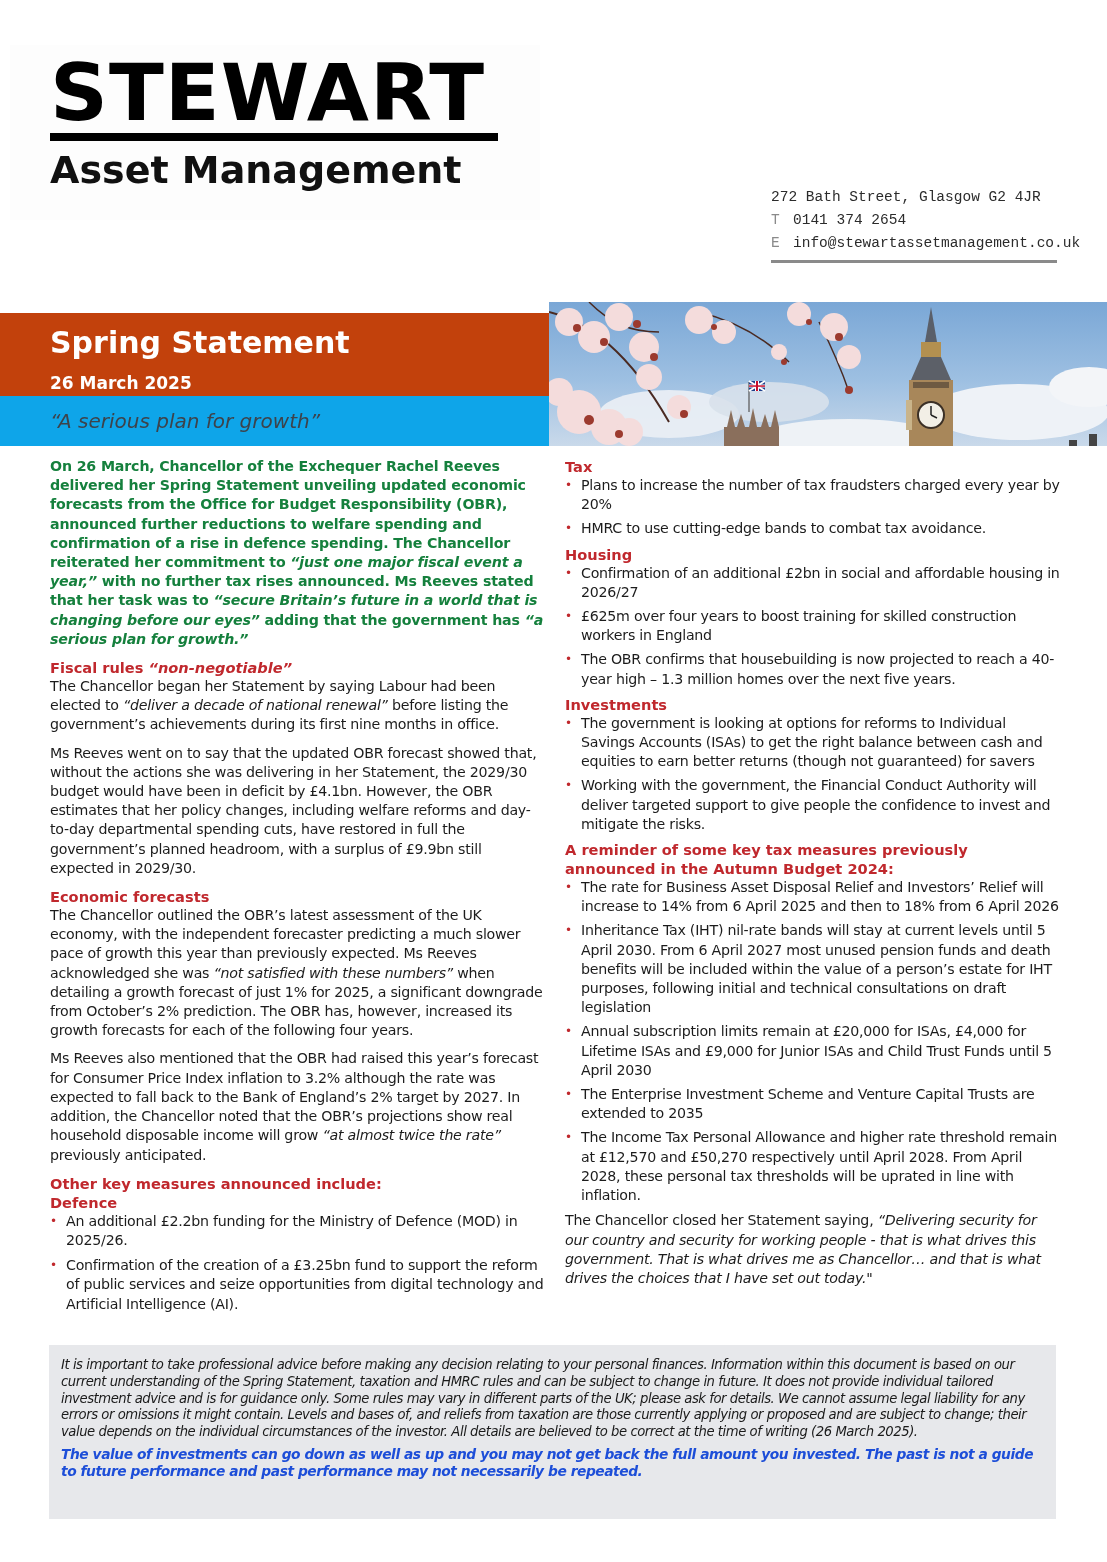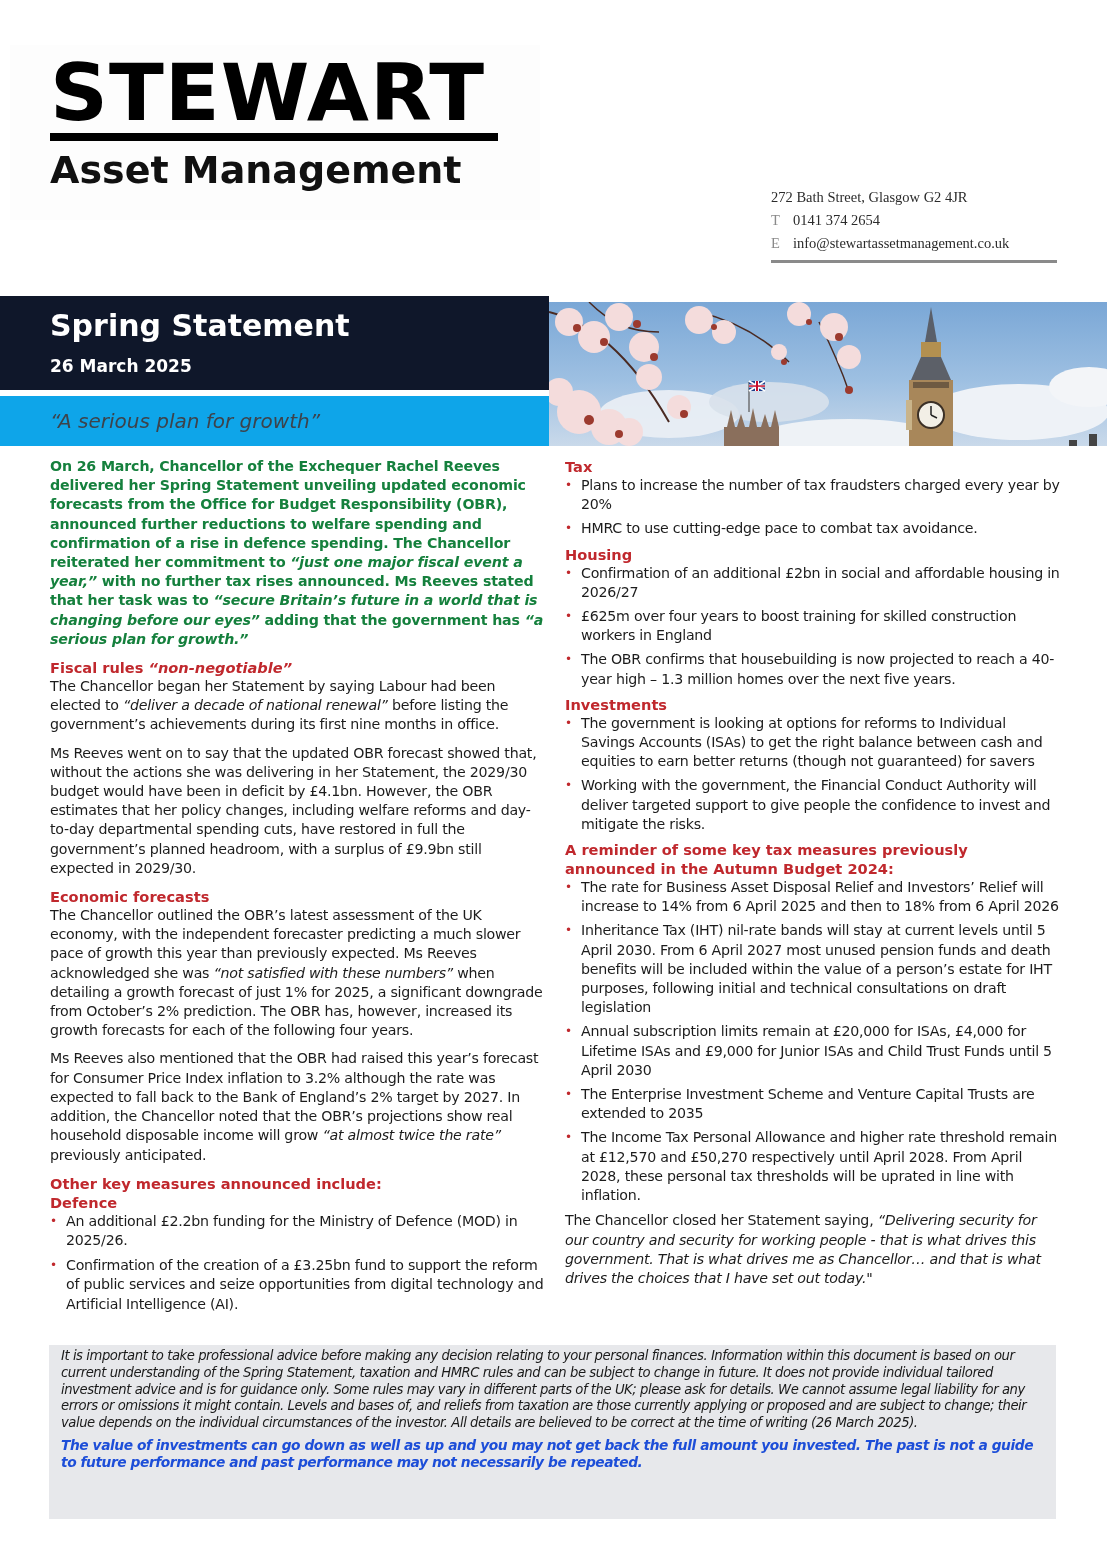--- a/index.html
+++ b/index.html
@@ -6,27 +6,27 @@
   html, body { width: 1107px; height: 1562px; background: #ffffff; }
   body { position: relative; font-family: "DejaVu Sans", sans-serif; color: #1a1a1a; overflow: hidden; }
 
   
   .logo { position: absolute; left: 10px; top: 45px; width: 530px; height: 175px; background: #fdfdfd; }
   .logo-main { position: absolute; left: 40px; top: 3px; font-family: "DejaVu Sans", sans-serif; font-weight: bold; font-size: 78px; letter-spacing: 1px; color: #000; line-height: 90px; transform: scaleX(1.03); transform-origin: left; }
   .logo-rule { position: absolute; left: 40px; top: 88px; width: 448px; height: 8px; background: #000; }
   .logo-sub { position: absolute; left: 40px; top: 99px; font-family: "DejaVu Sans", sans-serif; font-weight: bold; font-size: 38px; color: #111; line-height: 52px; }
 
   
-  .contact { position: absolute; left: 771px; top: 186px; width: 286px; font-family: Liberation Serif, serif; font-size: 14.5px; color: #2b2b2b; }
+  .contact { position: absolute; left: 771px; top: 186px; width: 286px; font-family: Liberation Mono, monospace; font-size: 14.5px; color: #2b2b2b; }
   .contact-line { height: 23px; line-height: 23px; white-space: nowrap; }
   .contact-label { display: inline-block; width: 22px; color: #8a8a8a; }
   .contact-rule { margin-top: 5px; height: 3px; width: 286px; background: #8a8a8a; }
 
   
-  .banner-dark { position: absolute; left: 0; top: 296px; width: 549px; height: 94px; background: #0f172a; }
+  .banner-dark { position: absolute; left: 0; top: 313px; width: 549px; height: 94px; background: #c2410c; }
   .banner-title { position: absolute; left: 50px; top: 10px; color: #fff; font-weight: bold; font-size: 30px; line-height: 40px; white-space: nowrap; }
   .banner-date { position: absolute; left: 50px; top: 58px; color: #fff; font-weight: bold; font-size: 17px; line-height: 24px; }
   .banner-light { position: absolute; left: 0; top: 396px; width: 549px; height: 50px; background: #0ea5e9; }
   .banner-quote { position: absolute; left: 50px; top: 12px; font-style: italic; font-size: 20px; color: #3d434b; line-height: 26px; white-space: nowrap; }
   .banner-photo { position: absolute; left: 549px; top: 302px; width: 558px; height: 144px; overflow: hidden;
     background: linear-gradient(180deg, #7aa7d6 0%, #9ec0e2 55%, #c9d9ea 100%); }
 
   
   .col { position: absolute; top: 457px; font-family: "DejaVu Sans", sans-serif; font-size: 14.2px; line-height: 19.2px; color: #1c1c1c; }
   .col-left { left: 50px; width: 496px; }
@@ -38,21 +38,21 @@
   p { margin: 0; }
   .gap { height: 9px; }
   .smallgap { height: 6px; }
   ul { list-style: none; }
   li { position: relative; padding-left: 16px; }
   li::before { content: "•"; position: absolute; left: 0; top: 0; color: #c0282d; font-size: 12px; }
   li + li { margin-top: 5px; }
   .body-text { letter-spacing: -0.25px; }
 
   
-  .disclaimer { position: absolute; left: 49px; top: 1345px; width: 1007px; height: 174px; background: #e7e8eb; padding: 3px 12px 0 12px; }
+  .disclaimer { position: absolute; left: 49px; top: 1345px; width: 1007px; height: 174px; background: #e7e8eb; padding: 12px 12px 0 12px; }
   .disc-1 { font-style: italic; font-size: 13.2px; line-height: 16.8px; color: #1a1a1a; letter-spacing: -0.45px; font-family: "DejaVu Sans", sans-serif; }
   .disc-2 { margin-top: 5px; font-style: italic; font-weight: bold; font-size: 13.8px; line-height: 17px; color: #1d4ed8; letter-spacing: -0.45px; font-family: "DejaVu Sans", sans-serif; }
 </style>
 </head>
 <body>
 
 <div class="logo">
   <div class="logo-main">STEWART</div>
   <div class="logo-rule"></div>
   <div class="logo-sub">Asset Management</div>
@@ -183,21 +183,21 @@
   <div class="smallgap"></div>
   <ul class="body-text">
     <li>Confirmation of the creation of a £3.25bn fund to support the reform of public services and seize opportunities from digital technology and Artificial Intelligence (AI).</li>
   </ul>
 </div>
 
 <div class="col col-right">
   <div class="h">Tax</div>
   <ul class="body-text">
     <li>Plans to increase the number of tax fraudsters charged every year by 20%</li>
-    <li>HMRC to use cutting-edge pace to combat tax avoidance.</li>
+    <li>HMRC to use cutting-edge bands to combat tax avoidance.</li>
   </ul>
   <div class="smallgap"></div>
   <div class="h">Housing</div>
   <ul class="body-text">
     <li>Confirmation of an additional £2bn in social and affordable housing in 2026/27</li>
     <li>£625m over four years to boost training for skilled construction workers in England</li>
     <li>The OBR confirms that housebuilding is now projected to reach a 40-year high – 1.3 million homes over the next five years.</li>
   </ul>
   <div class="smallgap"></div>
   <div class="h">Investments</div>

